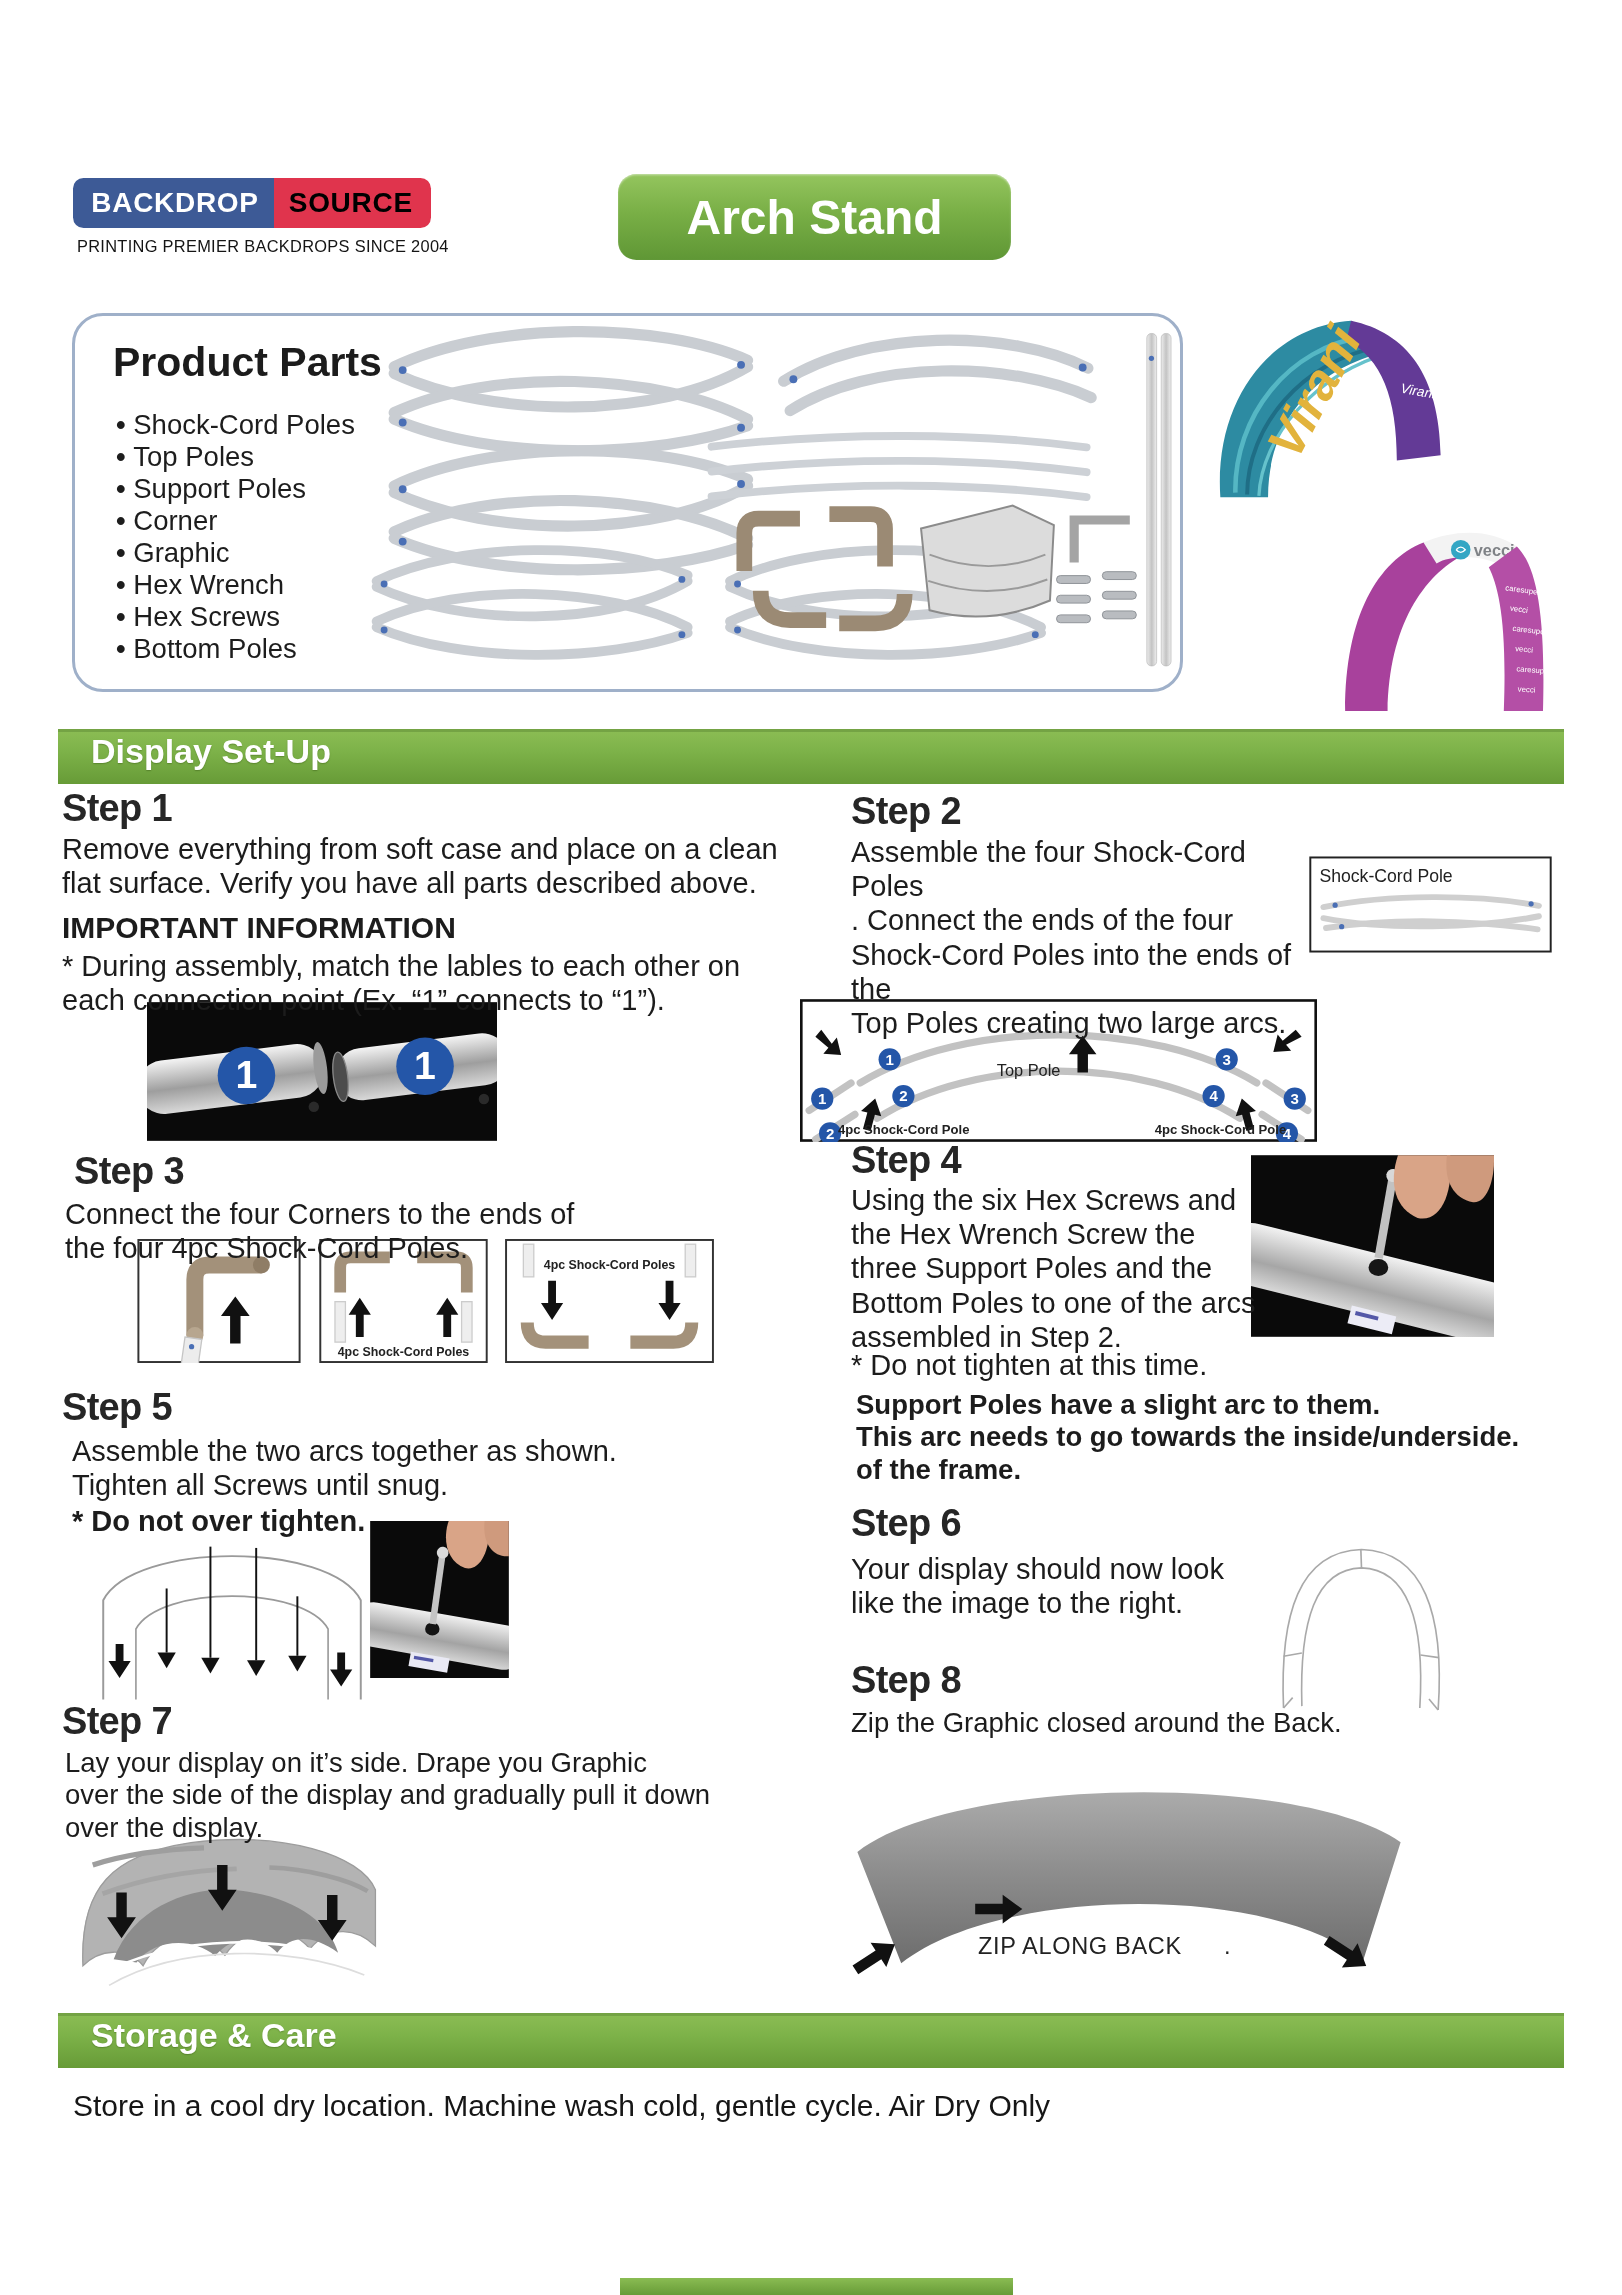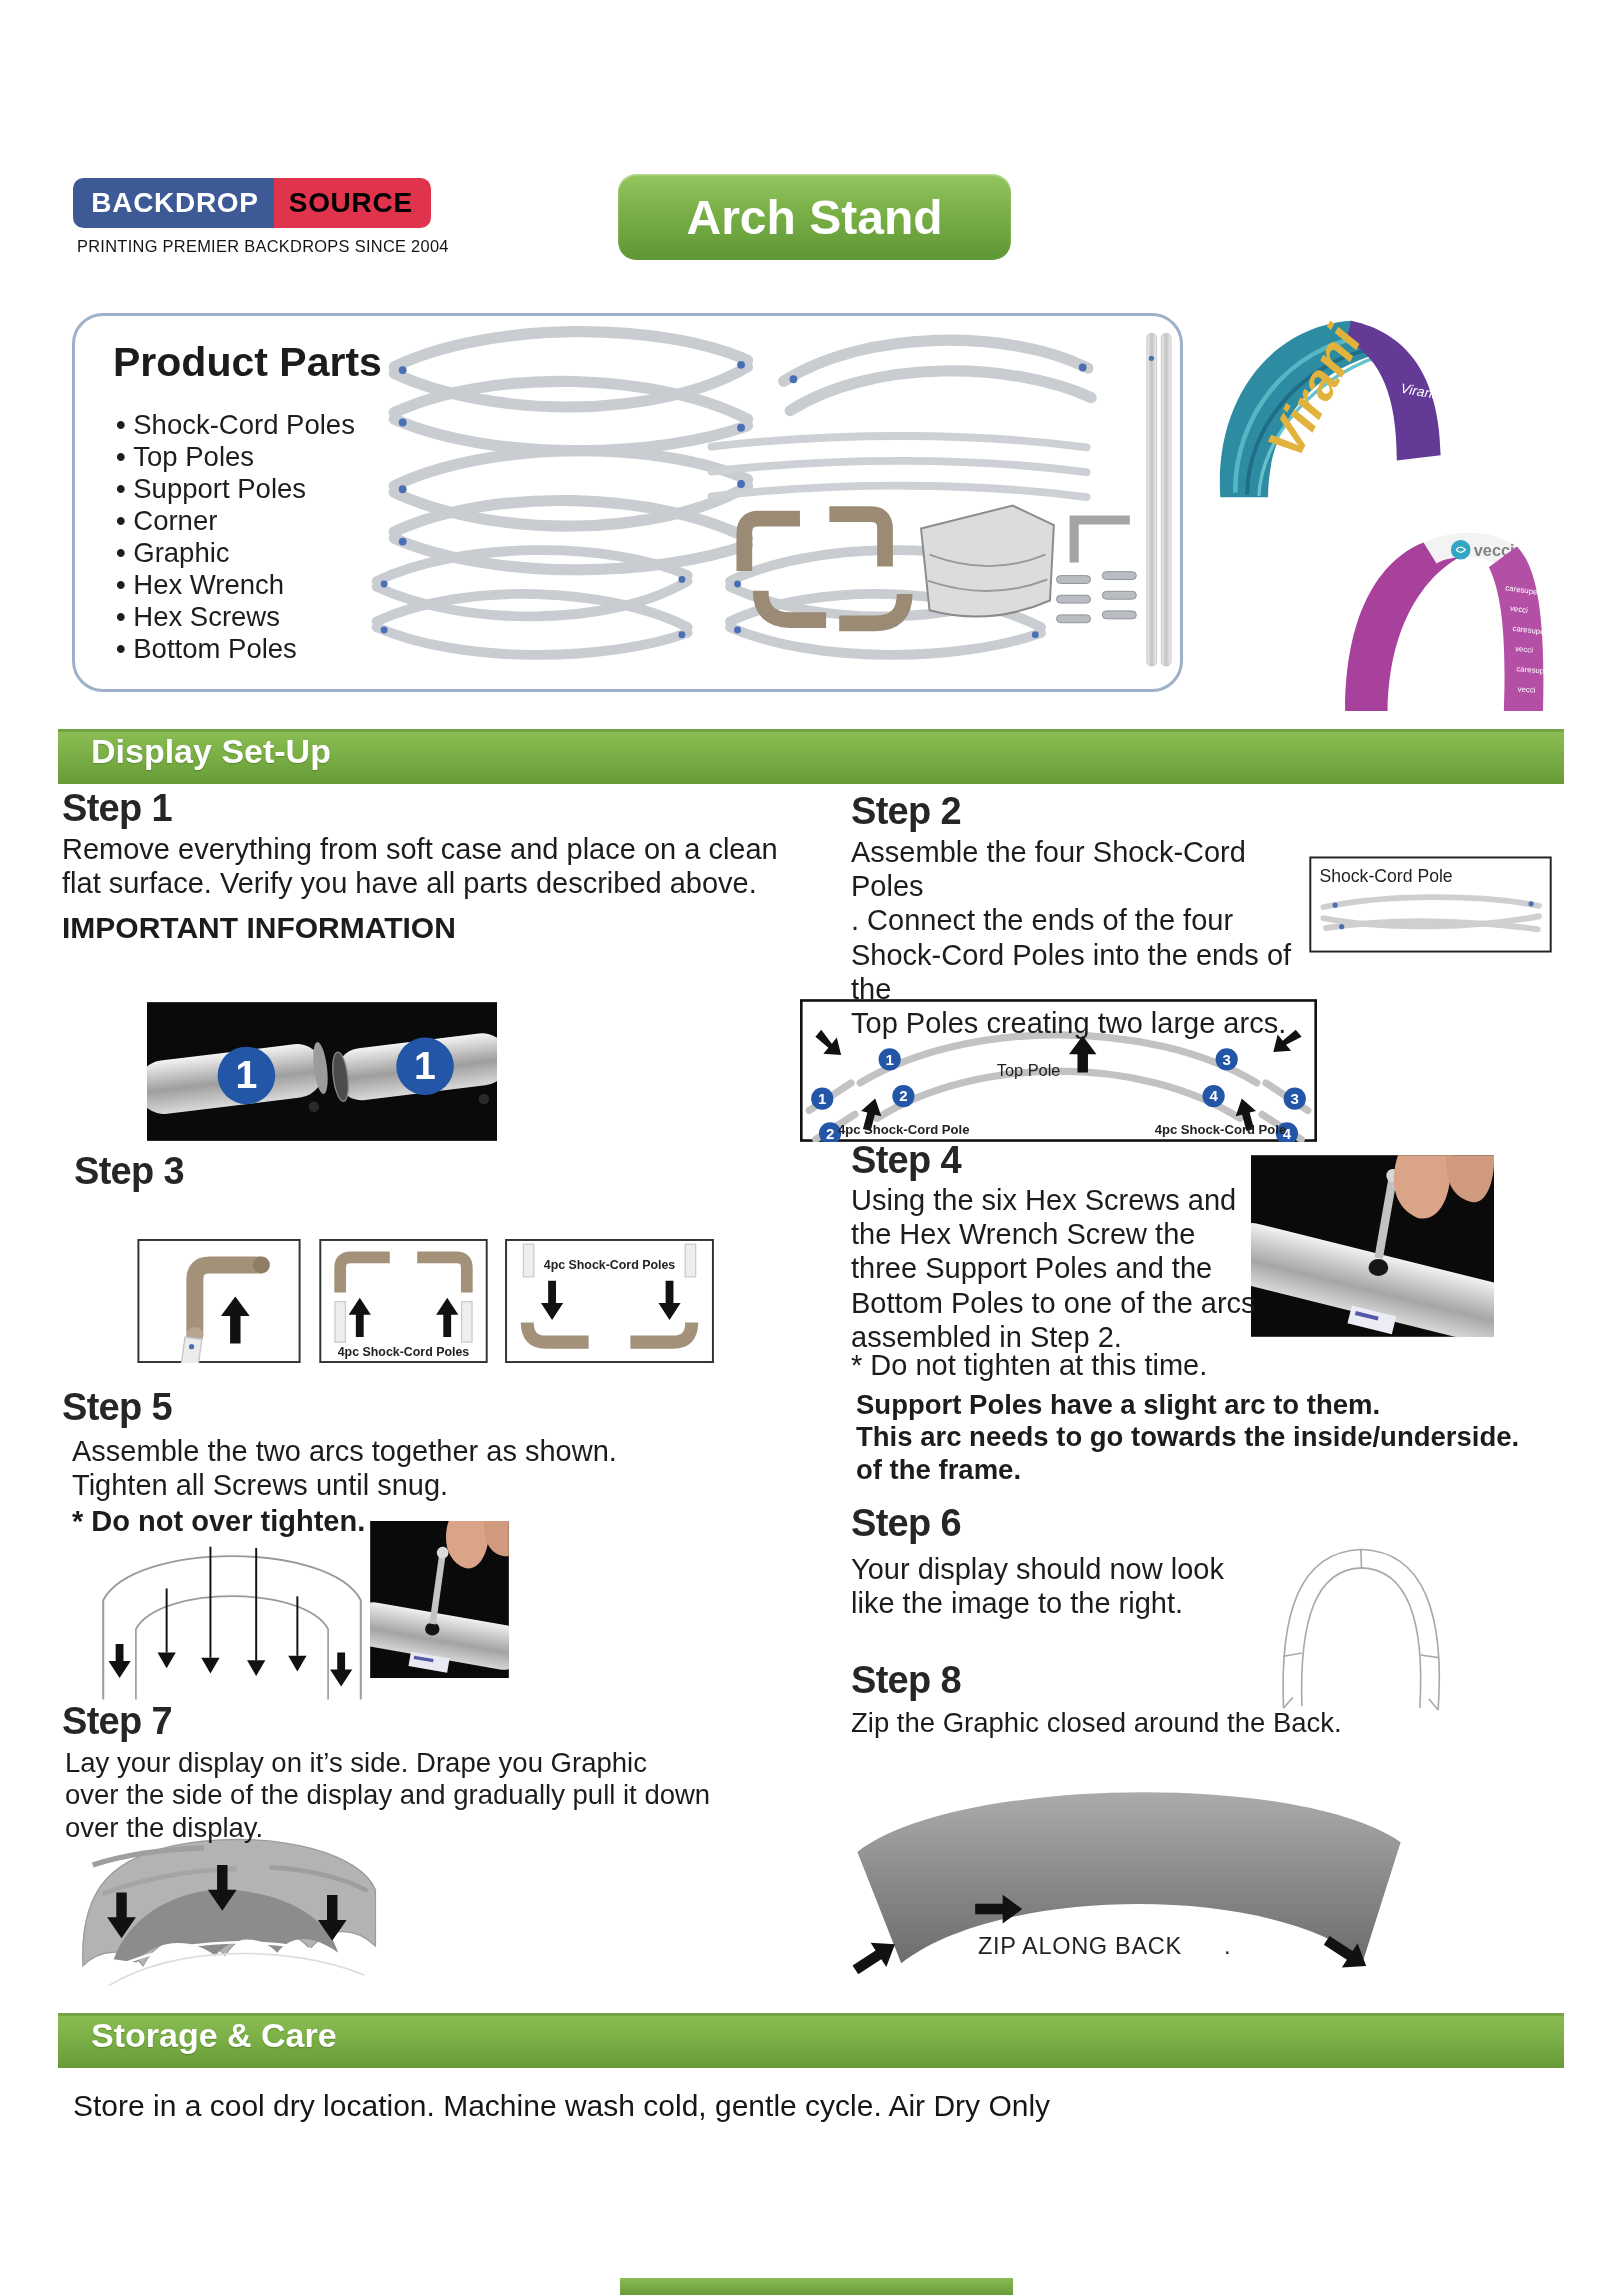--- a/index.html
+++ b/index.html
@@ -180,20 +180,22 @@
   </div>
 
   <div class="abs band band-display">
     <span>Display Set-Up</span>
   </div>
 
   <div class="abs h-step" style="left:62px;top:787px;">Step 1</div>
   <div class="abs t-body" style="left:62px;top:832px;width:733px;">Remove everything from soft case and place on a clean
 flat surface. Verify you have all parts described above.</div>
   <div class="abs t-note t-bold" style="left:62px;top:911px;font-size:30px;">IMPORTANT INFORMATION</div>
+  <div class="abs t-body" style="left:62px;top:949px;width:733px;">* During assembly, match the lables to each other on
+each connection point (Ex. “1” connects to “1”).</div>
 
   <div class="abs svgbox" style="left:147px;top:1002px;">
     <svg width="350" height="139" viewBox="0 0 535 212">
       <defs>
         <linearGradient id="spg" x1="0" y1="0" x2="0" y2="1">
           <stop offset="0" stop-color="#f4f4f4"></stop>
             <stop offset=".55" stop-color="#9e9e9e"></stop>
             <stop offset="1" stop-color="#d9d9d9"></stop>
         </linearGradient>
       </defs>
@@ -209,20 +211,22 @@
       <circle cx="255" cy="160" r="8" fill="#2a2a2a"></circle>
         <circle cx="515" cy="148" r="8" fill="#2a2a2a"></circle>
       <circle cx="152" cy="112" r="44" fill="#2456a8"></circle>
       <text x="152" y="132" font-size="60" font-weight="700" fill="#fff" text-anchor="middle">1</text>
       <circle cx="425" cy="98" r="44" fill="#2456a8"></circle>
       <text x="425" y="118" font-size="60" font-weight="700" fill="#fff" text-anchor="middle">1</text>
     </svg>
   </div>
 
   <div class="abs h-step" style="left:62px;top:1150px;margin-left:12px;">Step 3</div>
+  <div class="abs t-body" style="left:65px;top:1197px;width:589px;">Connect the four Corners to the ends of
+the four 4pc Shock-Cord Poles.</div>
 
   <div class="abs svgbox" style="left:137px;top:1239px;">
     <svg width="164" height="124" viewBox="0 0 250 190">
       <rect x="1.5" y="1.5" width="247" height="187" fill="#ffffff" stroke="#333" stroke-width="3"></rect>
       <path d="M88,148 L88,62 Q88,40 110,40 L190,40" stroke="#a3917a" stroke-width="26" fill="none"></path>
       <circle cx="190" cy="40" r="13" fill="#8f7d66"></circle>
         <circle cx="88" cy="148" r="13" fill="#b7a68f"></circle>
       <g transform="rotate(8 85 172)">
           <rect x="70" y="152" width="26" height="46" fill="#ececec" stroke="#c5c5c5" stroke-width="2"></rect>
         </g>

